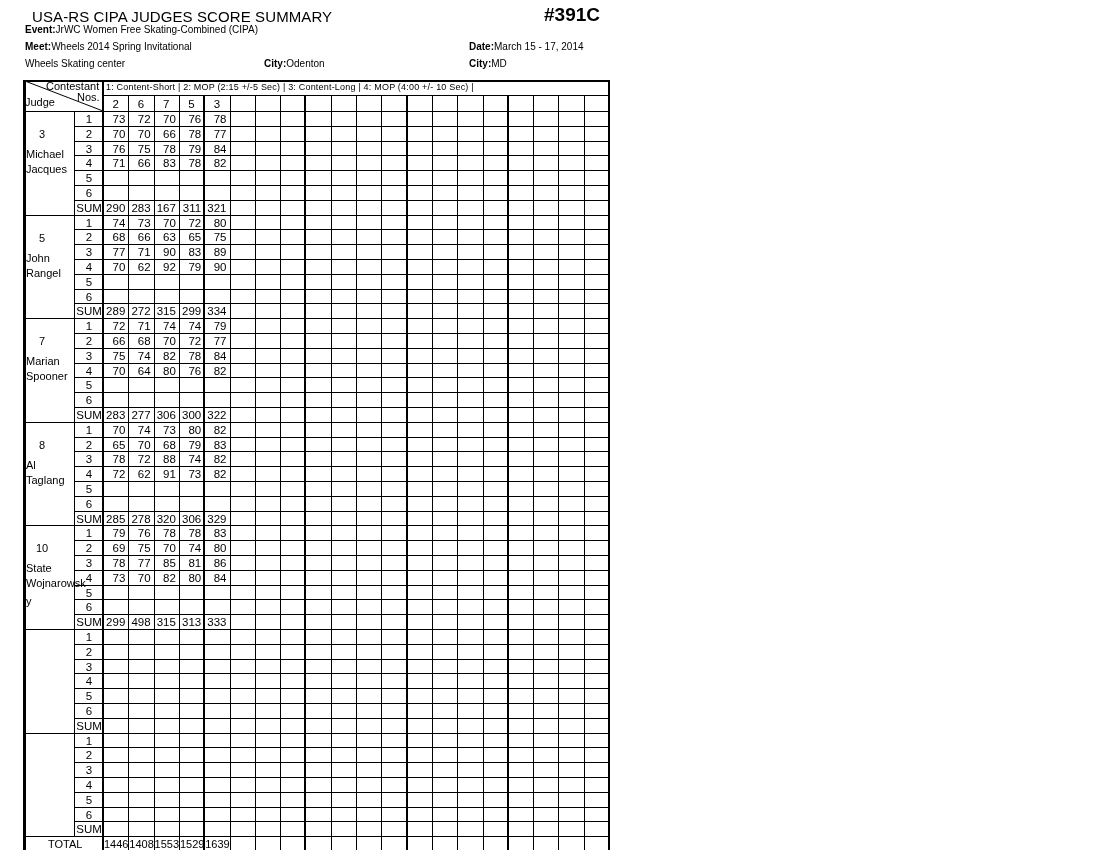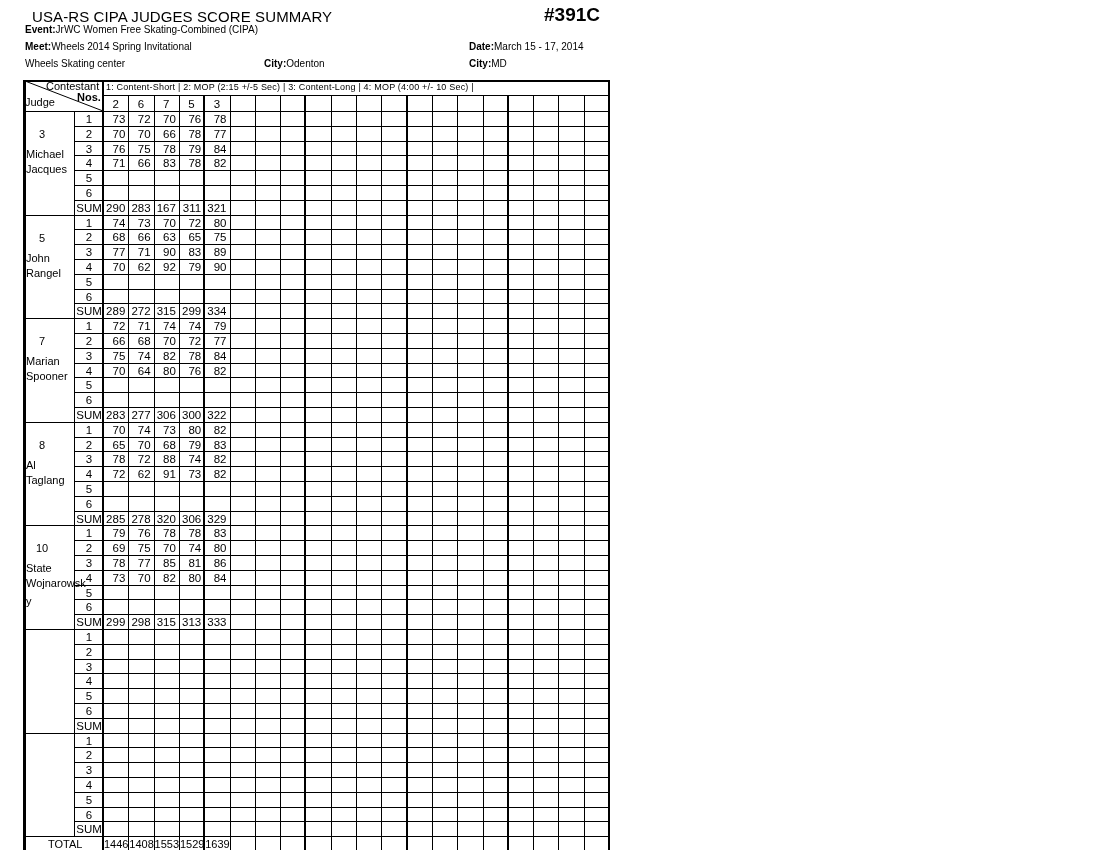--- a/index.html
+++ b/index.html
@@ -37,21 +37,21 @@
 <div class="abs info" style="left:264px;top:58px;">
   <b>City:</b><span>Odenton</span>
 </div>
 <div class="abs info" style="left:469px;top:58px;">
   <b>City:</b><span>MD</span>
 </div>
 
 <div id="score-table">
 
   <div class="abs" style="left:46px;top:80px;font-size:11px;">Contestant</div>
-  <div class="abs" style="left:77px;top:91px;font-size:11px;font-weight:bold;">Nos.</div>
+  <div class="abs" style="left:77px;top:91px;font-size:11px;">Nos.</div>
   <div class="abs" style="left:25px;top:96px;font-size:11px;">Judge</div>
   <svg class="abs" style="left:23px;top:80px;" width="81" height="32">
     <line x1="2" y1="1" x2="80" y2="31" stroke="#000" stroke-width="1"></line>
   </svg>
   <div class="legend">1: Content-Short  |  2: MOP (2:15 +/-5 Sec)  |  3: Content-Long  |  4: MOP (4:00 +/- 10 Sec)  |</div>
   <div id="grid">
       <div class="hr" style="left: 23px; top: 80px; width: 587px; height: 2px;"></div>
       <div class="vl" style="left: 23px; top: 80px; width: 3px; height: 770px;"></div>
       <div class="vl" style="left: 608px; top: 80px; width: 2px; height: 770px;"></div>
       <div class="hr" style="left: 103px; top: 95px; width: 507px; height: 1px;"></div>
@@ -342,21 +342,21 @@
       <div class="cell" style="left: 179.9px; top: 585.6px; width: 21.3px; text-align: right;"></div>
       <div class="cell" style="left: 205.2px; top: 585.6px; width: 21.3px; text-align: right;"></div>
       <div class="rowlbl" style="left: 76px; top: 600.4px; width: 26px; text-align: center;">6</div>
       <div class="cell" style="left: 104px; top: 600.4px; width: 21.3px; text-align: right;"></div>
       <div class="cell" style="left: 129.3px; top: 600.4px; width: 21.3px; text-align: right;"></div>
       <div class="cell" style="left: 154.6px; top: 600.4px; width: 21.3px; text-align: right;"></div>
       <div class="cell" style="left: 179.9px; top: 600.4px; width: 21.3px; text-align: right;"></div>
       <div class="cell" style="left: 205.2px; top: 600.4px; width: 21.3px; text-align: right;"></div>
       <div class="rowlbl" style="left: 76px; top: 615.2px; width: 26px; text-align: center;">SUM</div>
       <div class="cell" style="left: 104px; top: 615.2px; width: 21.3px; text-align: right;">299</div>
-      <div class="cell" style="left: 129.3px; top: 615.2px; width: 21.3px; text-align: right;">298</div>
+      <div class="cell" style="left: 129.3px; top: 615.2px; width: 21.3px; text-align: right;">498</div>
       <div class="cell" style="left: 154.6px; top: 615.2px; width: 21.3px; text-align: right;">315</div>
       <div class="cell" style="left: 179.9px; top: 615.2px; width: 21.3px; text-align: right;">313</div>
       <div class="cell" style="left: 205.2px; top: 615.2px; width: 21.3px; text-align: right;">333</div>
       <div class="hr" style="left: 23px; top: 733px; width: 587px; height: 1px;"></div>
       <div class="hr" style="left: 74px; top: 644px; width: 536px; height: 1px;"></div>
       <div class="hr" style="left: 74px; top: 659px; width: 536px; height: 1px;"></div>
       <div class="hr" style="left: 74px; top: 673px; width: 536px; height: 1px;"></div>
       <div class="hr" style="left: 74px; top: 688px; width: 536px; height: 1px;"></div>
       <div class="hr" style="left: 74px; top: 703px; width: 536px; height: 1px;"></div>
       <div class="hr" style="left: 74px; top: 718px; width: 536px; height: 1px;"></div>

